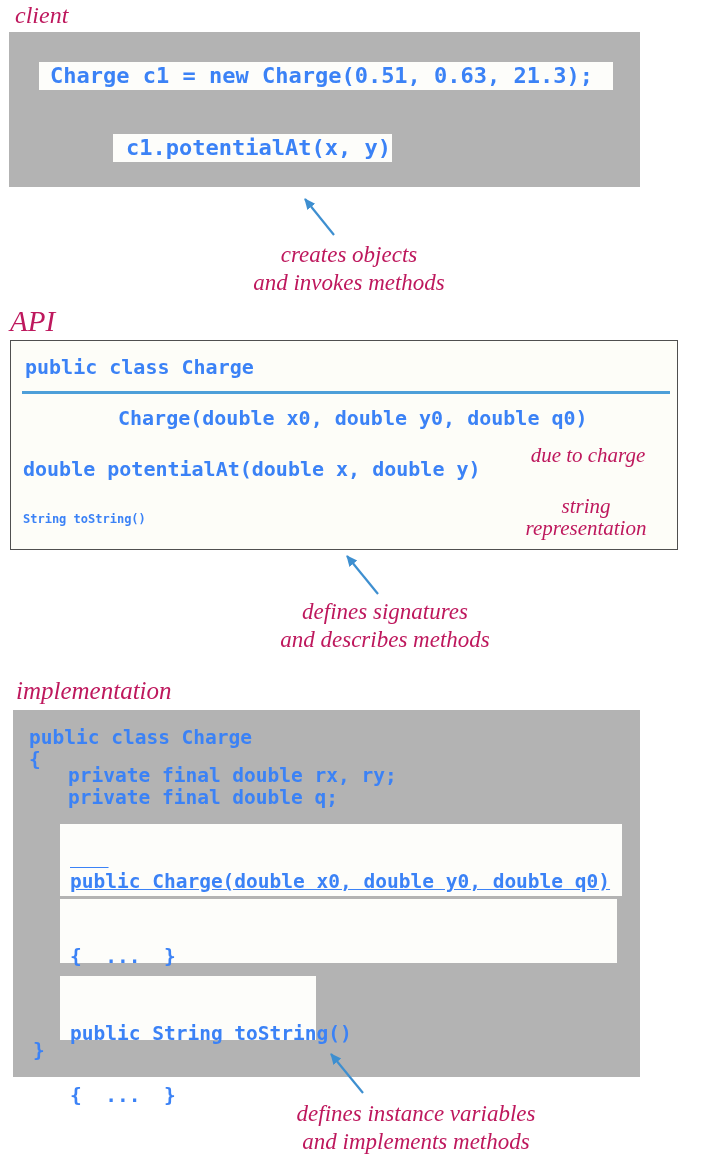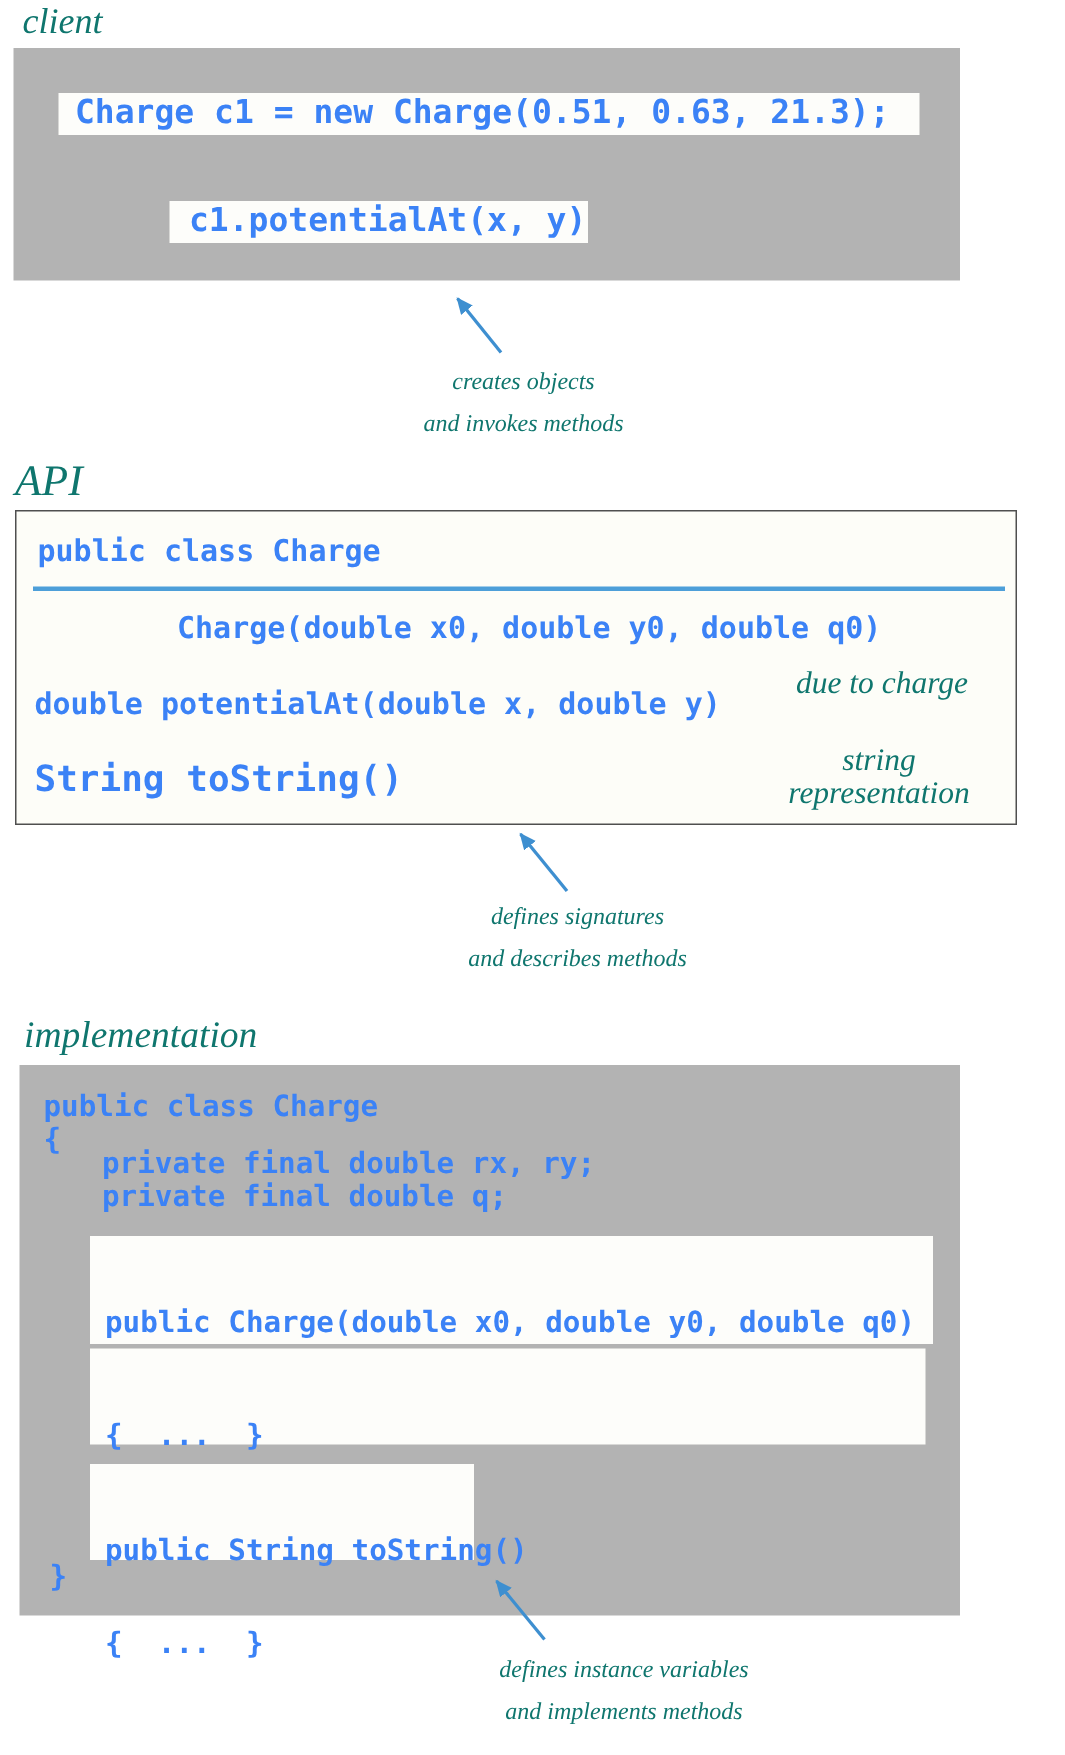--- a/index.html
+++ b/index.html
@@ -8,60 +8,60 @@
     position:relative; width:710px; height:1170px; background:#ffffff;
     overflow:hidden;
   }
   .abs { position:absolute; }
   .code {
     font-family:"DejaVu Sans Mono","Liberation Mono",monospace;
     font-weight:bold; color:#3b82f6; white-space:pre;
   }
   .serifblue {
     font-family:"Liberation Serif","DejaVu Serif",serif;
-    font-style:italic; color:#0f766e;
+    font-style:italic; color:#be185d;
   }
-  .caption { text-align:center; font-size:16px; line-height:28px; }
+  .caption { text-align:center; font-size:23px; line-height:28px; }
   .graybox { background:#b3b3b3; }
   .strip { background:#fdfdfa; }
 
   
   #client-label   { left:15px;  top:2px;   font-size:24px; }
   #client-gray    { left:9px;   top:32px;  width:631px; height:155px; }
   #client-code1   { left:39px;  top:62px;  width:574px; height:28px;
                     font-size:22px; line-height:28px; padding-left:11px; }
   #client-code2   { left:113px; top:134px; width:279px; height:28px;
                     font-size:22px; line-height:28px; padding-left:13px; }
   #client-caption { left:199px; top:241px; width:300px; }
 
   
   #api-label      { left:10px;  top:305px; font-size:29px; }
   #api-box        { left:10px;  top:340px; width:668px; height:210px;
                     background:#fdfdf8; border:1.5px solid #4f4f4f; }
   #api-class      { left:25px;  top:355px; font-size:20px; line-height:24px; }
   #api-rule       { left:22px;  top:391px; width:648px; height:3px; background:#4d9fd9; }
   #api-ctor       { left:118px; top:406px; font-size:20px; line-height:24px; }
   #api-m1         { left:23px;  top:457px; font-size:20px; line-height:24px; }
-  #api-m2         { left:23px;  top:507px; font-size:24px; line-height:24px; }
+  #api-m2         { left:23px;  top:507px; font-size:12px; line-height:24px; }
   .apinote        { width:180px; text-align:center; font-size:21px; line-height:21.5px; }
   #api-note1      { left:498px; top:445px; }
   #api-note2      { left:496px; top:496px; }
   #api-caption    { left:235px; top:598px; width:300px; }
 
   
   #impl-label     { left:16px;  top:677px; font-size:25px; }
   #impl-gray      { left:13px;  top:710px; width:627px; height:367px; }
   .implline       { font-size:19.5px; line-height:22px; }
   #impl-class     { left:29px;  top:727px; }
   #impl-open      { left:29px;  top:749px; }
   #impl-field1    { left:68px;  top:765px; }
   #impl-field2    { left:68px;  top:787px; }
   .implbox        { padding:8px 0 0 10px; }
   .implbox div    { font-size:19.5px; line-height:24px; }
-  #impl-box1      { left:60px;  top:824px; width:562px; height:72px; }
+  #impl-box1      { left:60px;  top:824px; width:562px; height:72px;text-decoration:underline; }
   #impl-box2      { left:60px;  top:899px; width:557px; height:64px; }
   #impl-box3      { left:60px;  top:976px; width:256px; height:64px; }
   #impl-close     { left:33px;  top:1040px; }
   #impl-caption   { left:266px; top:1100px; width:300px; }
 
   
   #arrow1 { left:296px; top:193px; }
   #arrow2 { left:339px; top:551px; }
   #arrow3 { left:323px; top:1049px; }
 </style>

